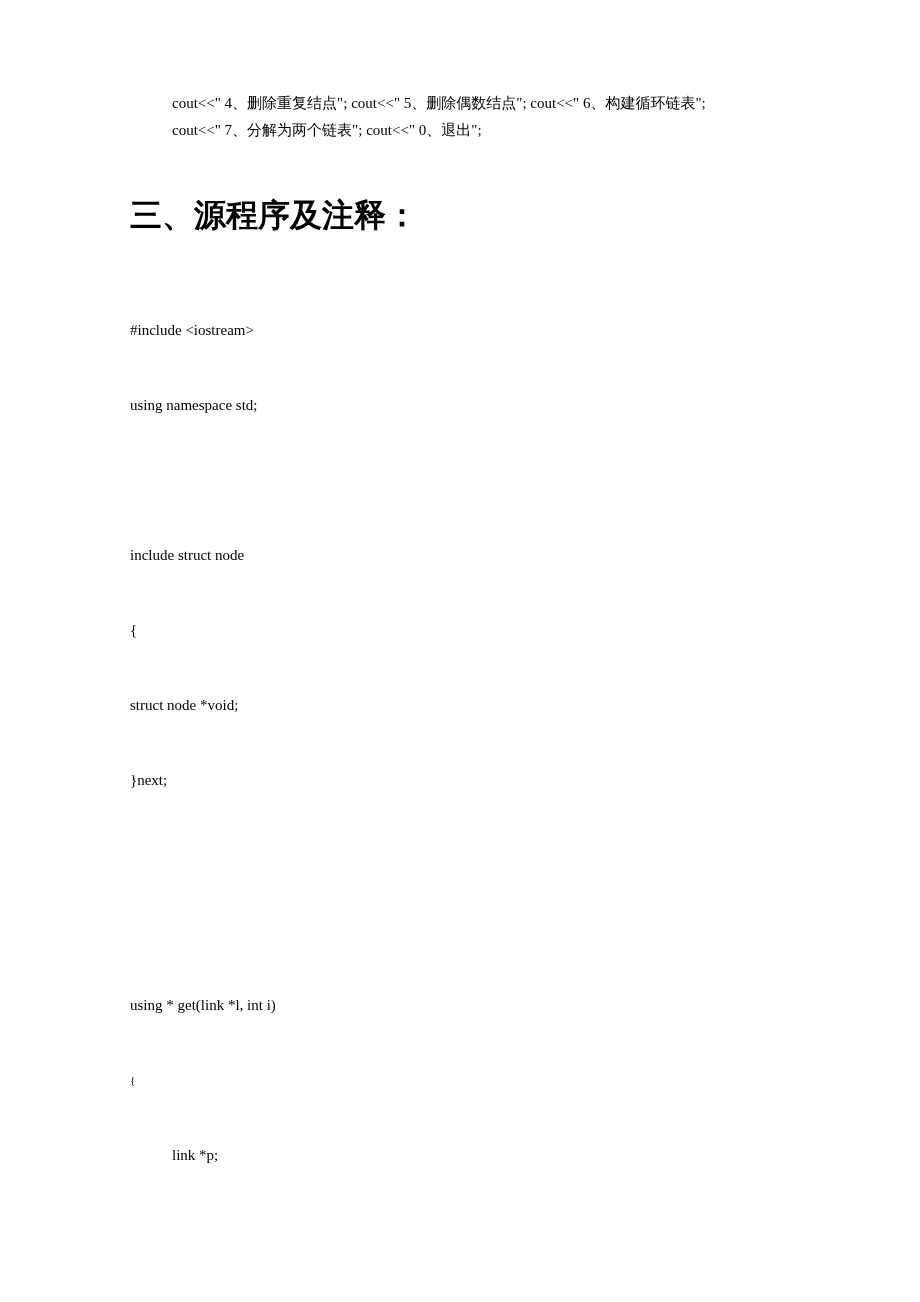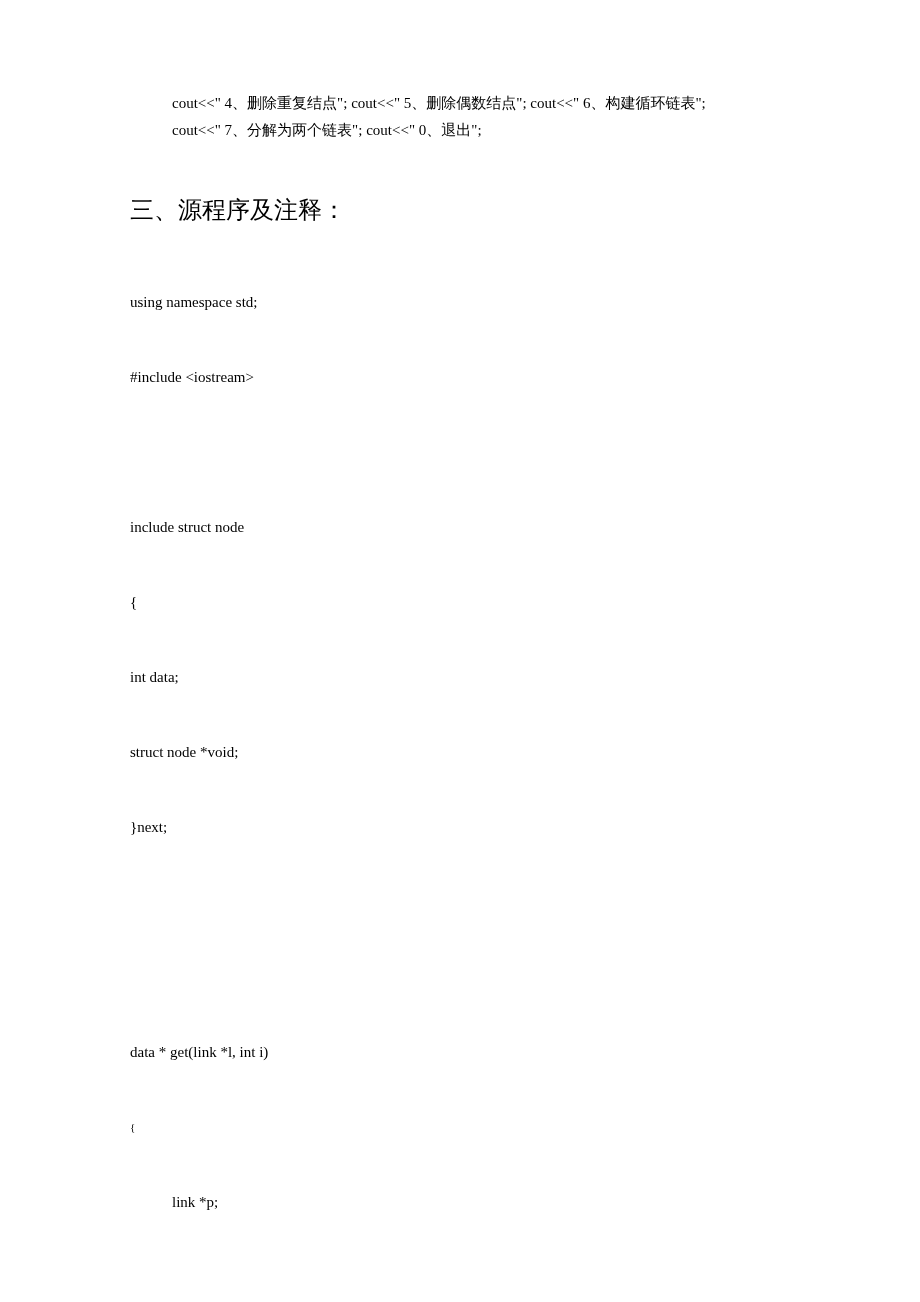--- a/index.html
+++ b/index.html
@@ -14,23 +14,23 @@
     box-sizing: border-box;
     color: #000;
   }
   .top-lines {
     font-size: 15px;
     line-height: 27px;
     margin-bottom: 50px;
     padding-left: 42px;
   }
   .section-title {
-    font-size: 24px;
-    font-weight: normal;
-    margin-bottom: 14px;
+    font-size: 32px;
+    font-weight: bold;
+    margin-bottom: 30px;
   }
   .code-block {
     font-size: 15px;
     line-height: 25px;
     white-space: pre;
     font-family: "Times New Roman", "SimSun", serif;
   }
   .brace-small {
     font-size: 11px;
     line-height: 25px;
@@ -45,31 +45,30 @@
 <div class="page">
 
   <div class="top-lines">
     <span class="code-line">cout&lt;&lt;" 4、删除重复结点";   cout&lt;&lt;" 5、删除偶数结点";   cout&lt;&lt;" 6、构建循环链表";</span>
     <span class="code-line">cout&lt;&lt;" 7、分解为两个链表";   cout&lt;&lt;" 0、退出";</span>
   </div>
 
   <div class="section-title">三、源程序及注释：</div>
 
   <div class="code-block">
+    <span class="code-line">#include &lt;iostream&gt;</span>
     <span class="code-line">using namespace std;</span>
-    <span class="code-line">#include &lt;iostream&gt;</span>
     <span class="blank"></span>
     <span class="code-line">include struct node</span>
     <span class="code-line">{</span>
-    <span class="code-line">int data;</span>
     <span class="code-line">struct node *void;</span>
     <span class="code-line">}next;</span>
     <span class="blank"></span>
     <span class="blank"></span>
-    <span class="code-line">data * get(link *l, int i)</span>
+    <span class="code-line">using * get(link *l, int i)</span>
     <span class="code-line brace-small">{</span>
     <span class="code-line"><span class="indent1">link *p;</span></span>
     
     
     
     
     
     
     
     

